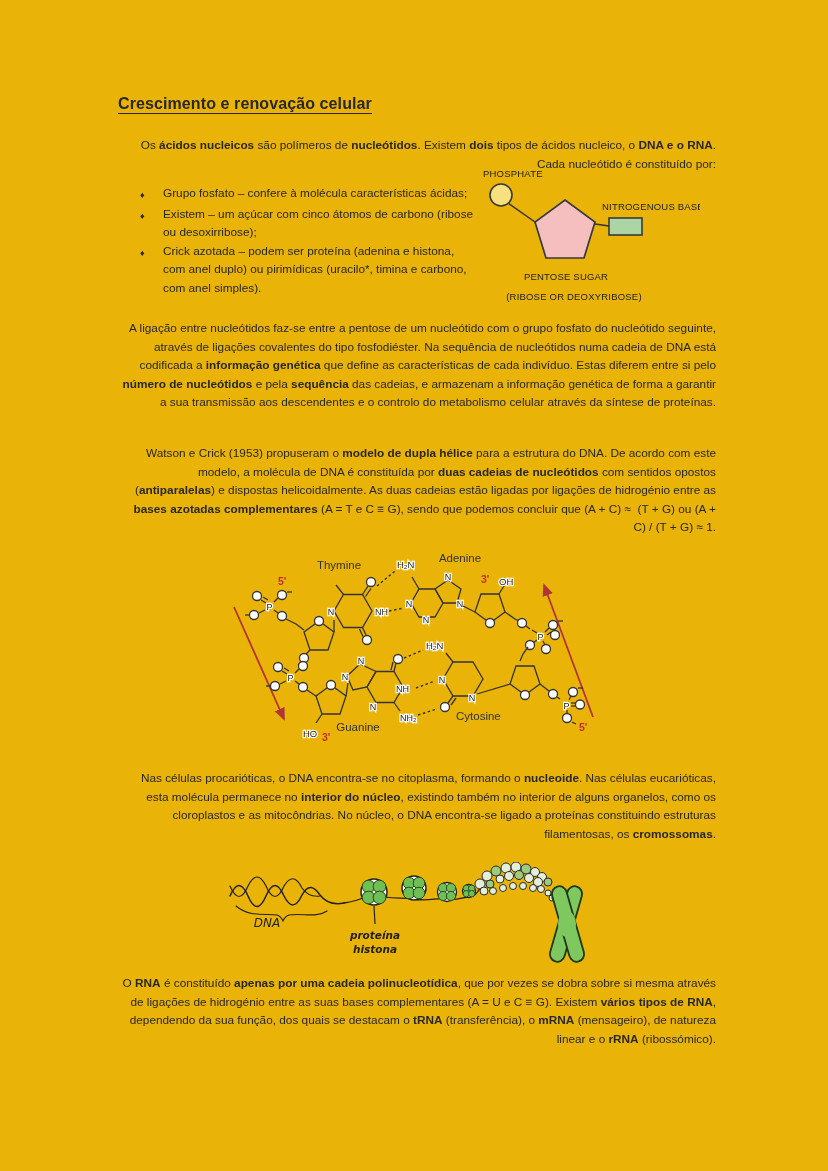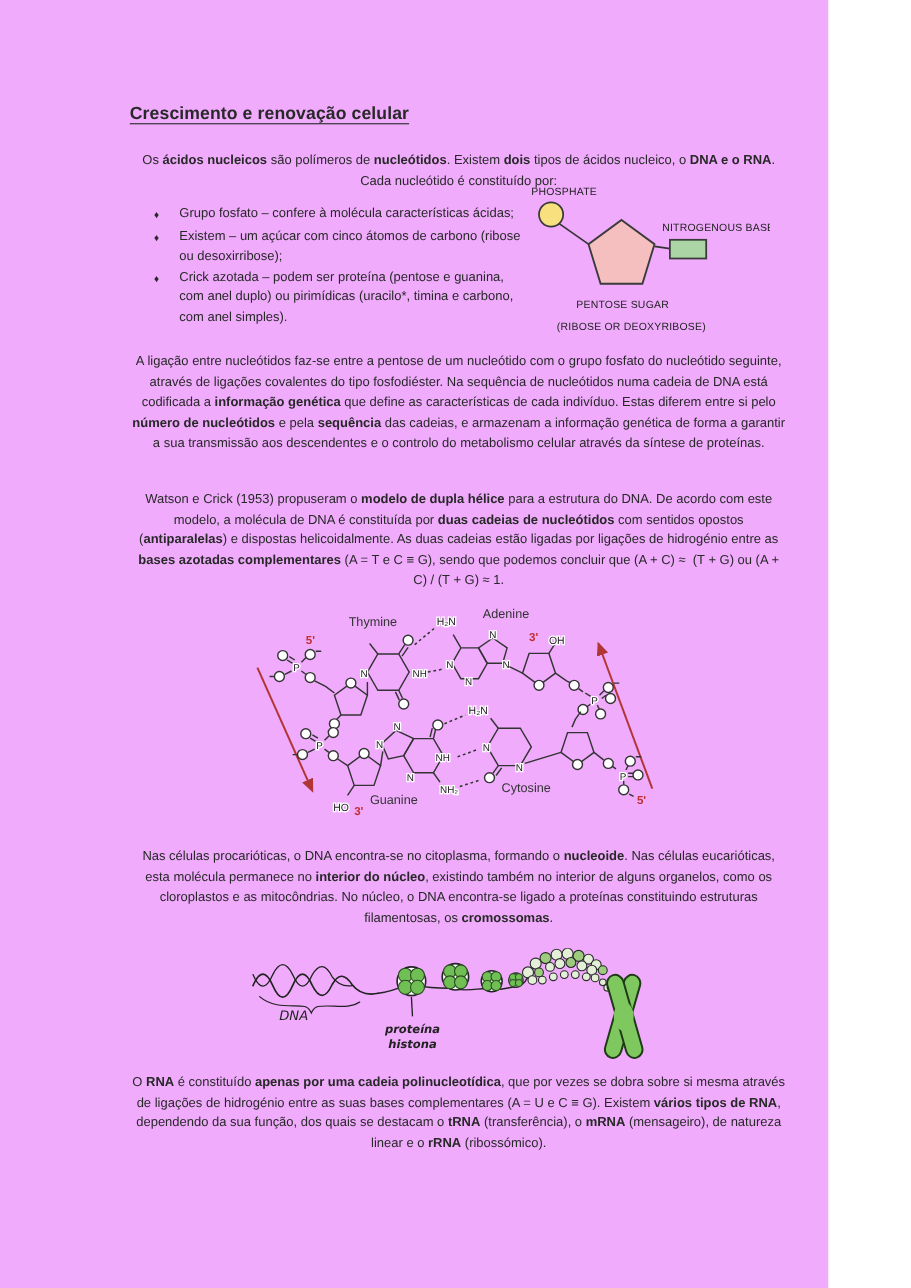--- a/index.html
+++ b/index.html
@@ -1,31 +1,31 @@
 <!DOCTYPE html>
 <html><head>
 <meta charset="utf-8">
 <style>
   html,body{margin:0;padding:0;background:#ffffff;}
   .page{
     position:relative;
-    width:753px;height:1171px;
-    background:#f0abfc;
+    width:828px;height:1171px;
+    background:#eab308;
     font-family:"Liberation Sans",sans-serif;
     color:#282828;
     overflow:hidden;
   }
   .title{
     position:absolute;left:118px;top:95px;
     font-size:16px;font-weight:600;letter-spacing:.1px;
     text-decoration:underline;text-underline-offset:4px;text-decoration-thickness:1.2px;
   }
   .para{
     position:absolute;left:118px;width:598px;
-    font-size:11.8px;line-height:18.6px;text-align:center;
+    font-size:11.8px;line-height:18.6px;text-align:right;
   }
   .para b{font-weight:700;}
   .bullets{position:absolute;left:140px;top:184px;width:336px;font-size:11.8px;line-height:18.6px;}
   .bullet{display:flex;}
   .bullet .marker{width:23px;flex:0 0 23px;font-size:9px;padding-top:2px;}
   .bullet b{font-weight:400;}
   svg text{font-family:"Liberation Sans",sans-serif;}
   .handlbl{font-size:9.5px;fill:#222;letter-spacing:.2px;}
   .molname{font-size:11.5px;fill:#333;}
   .atom{font-size:9px;fill:#222;paint-order:stroke;stroke:#ffffff;stroke-width:2.4px;}
@@ -50,21 +50,21 @@
     <div class="bullet">
       <span class="marker">♦</span>
       <span><b>Grupo fosfato</b><span> – confere à molécula características ácidas;</span></span>
     </div>
     <div class="bullet">
       <span class="marker">♦</span>
       <span><b>Existem</b><span> – um açúcar com cinco átomos de carbono (ribose ou desoxirribose);</span></span>
     </div>
     <div class="bullet">
       <span class="marker">♦</span>
-      <span><b>Crick azotada</b><span> – podem ser proteína (</span><b>pentose e guanina</b><span>, com anel duplo) ou pirimídicas (</span><b>uracilo*</b><span>, </span><b>timina e carbono</b><span>, com anel simples).</span></span>
+      <span><b>Crick azotada</b><span> – podem ser proteína (</span><b>adenina e histona</b><span>, com anel duplo) ou pirimídicas (</span><b>uracilo*</b><span>, </span><b>timina e carbono</b><span>, com anel simples).</span></span>
     </div>
   </div>
 
   <svg style="position:absolute;left:450px;top:160px;" width="250" height="150" viewBox="0 0 250 150">
     <text class="handlbl" x="33" y="17">PHOSPHATE</text>
     <line class="bond" x1="58" y1="43" x2="85" y2="62" style="stroke-width:1.5"></line>
     <circle cx="51" cy="35" r="11" stroke="#3a3a3a" stroke-width="1.6" fill="#f9e07e"></circle>
     <line class="bond" x1="145" y1="64" x2="159" y2="66" style="stroke-width:1.5"></line>
     <polygon points="115,40 145,62 134,98 96,98 85,62" stroke="#3a3a3a" stroke-width="1.7" fill="#f5bfbf"></polygon>
     <rect x="159" y="58" width="33" height="17" stroke="#3a3a3a" stroke-width="1.6" fill="#abd5a5"></rect>

